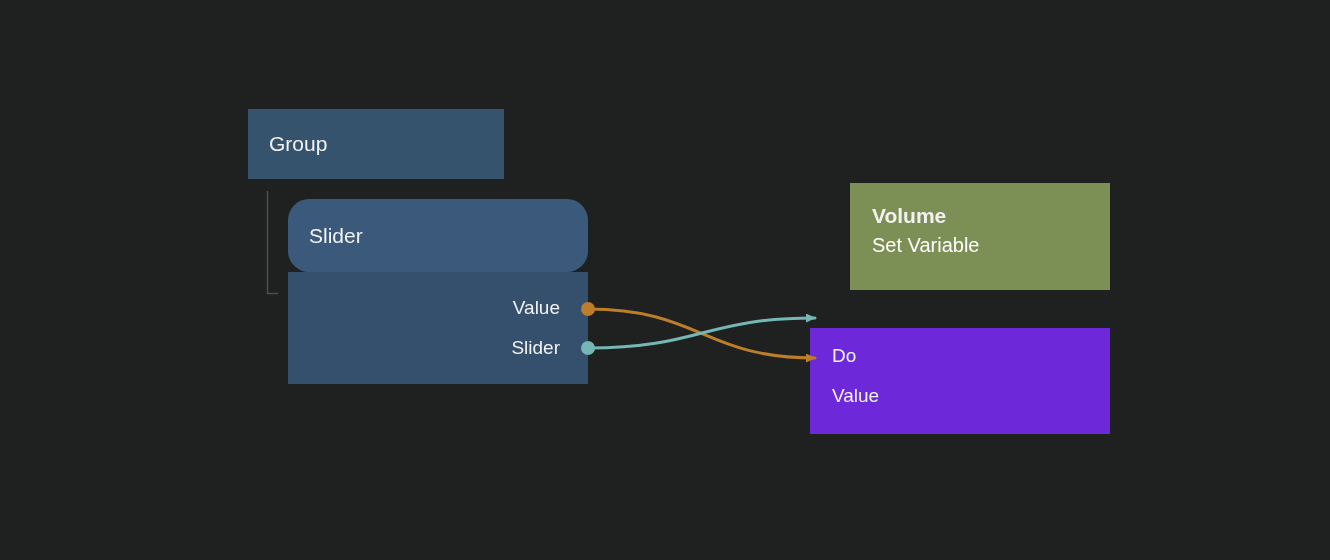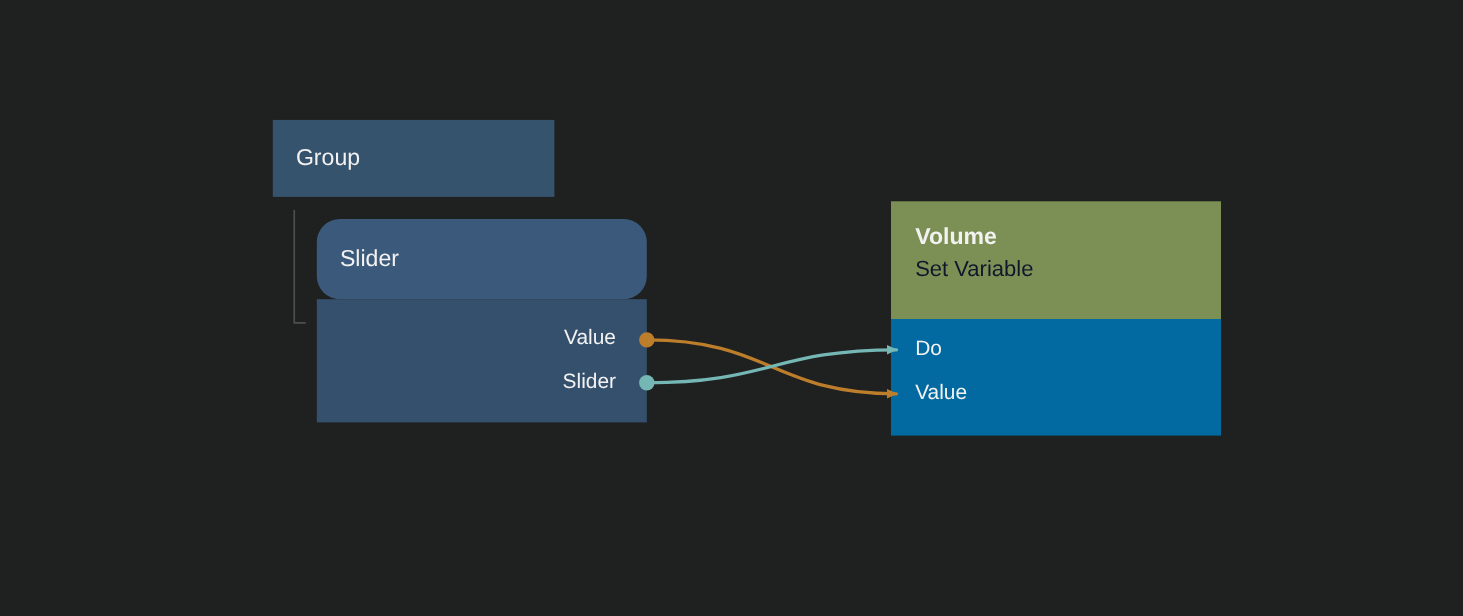--- a/index.html
+++ b/index.html
@@ -51,20 +51,21 @@
   }
 
   
   .volume-node {
     left: 810px; top: 183px;
     width: 300px; height: 213px;
   }
   .volume-header {
     height: 107px;
     padding: 21px 0 0 22px;
+    margin-left: 40px;
   }
   .volume-title {
     font-size: 21px;
     font-weight: 600;
   }
   .volume-subtitle {
     font-size: 20px;
     margin-top: 6px;
   }
   .volume-body {
@@ -106,23 +107,23 @@
       </div>
       <div class="port-row-out">
         <span>Slider</span>
       </div>
     </div>
   </div>
 
   <div class="node volume-node">
     <div class="volume-header" style="background: rgb(124, 144, 85);">
       <div class="volume-title">Volume</div>
-      <div class="volume-subtitle" style="color: #0f172a;">Set Variable</div>
+      <div class="volume-subtitle" style="color: #ffffff;">Set Variable</div>
     </div>
-    <div class="volume-body" style="background: #0369a1;">
+    <div class="volume-body" style="background: #6d28d9; margin-top: 38px;">
       <div class="port-row-in">
         <span>Do</span>
       </div>
       <div class="port-row-in">
         <span>Value</span>
       </div>
     </div>
   </div>
 
   <svg class="wire-layer" viewBox="0 0 1330 560">

